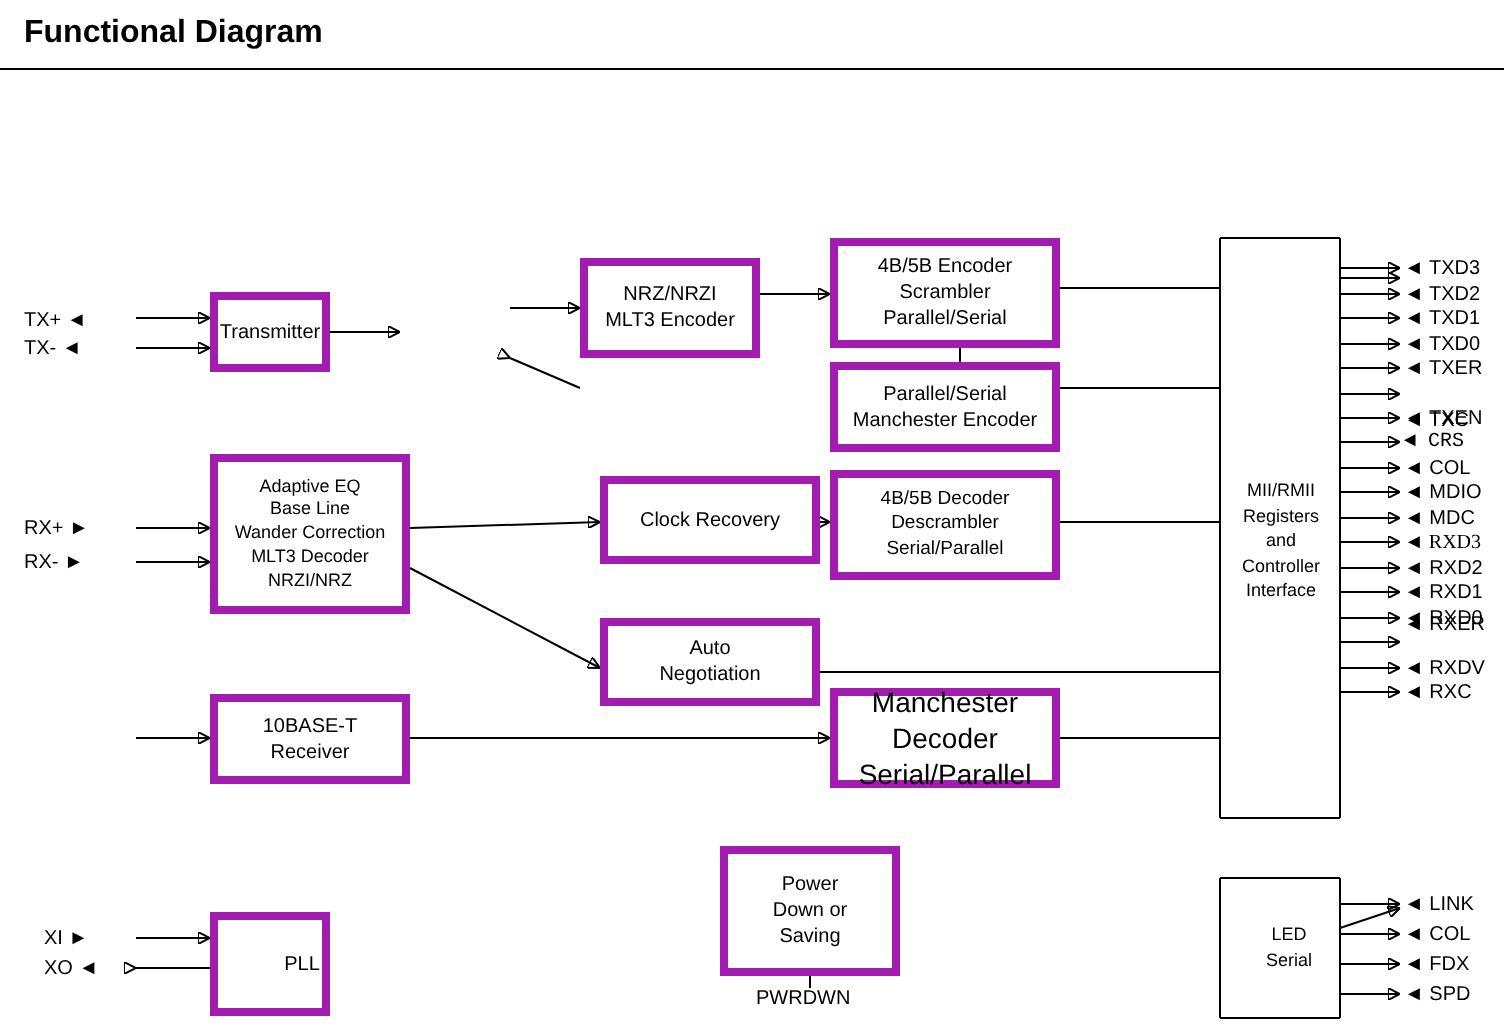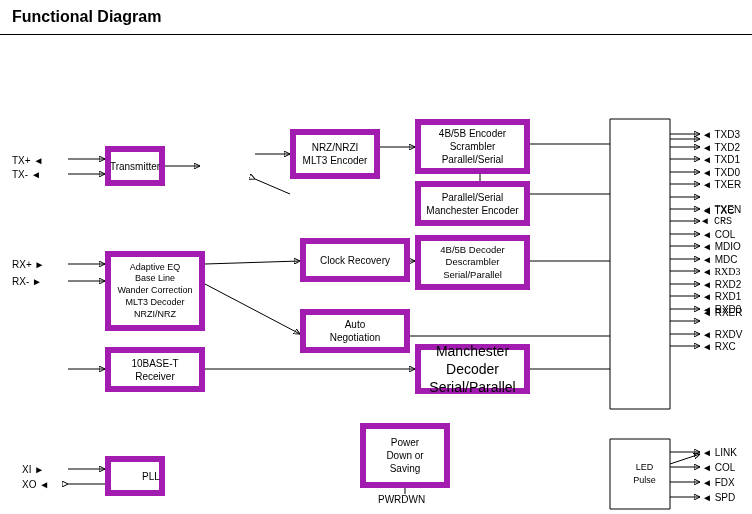--- a/index.html
+++ b/index.html
@@ -20,21 +20,21 @@
       margin-bottom: 4px;
     }
     .diagram-area {
       position: relative;
       width: 752px;
       height: 478px;
       margin-top: 4px;
     }
     .block {
       position: absolute;
-      border: 6px solid #a21caf;
+      border: 4px solid #a21caf;
       background: #fff;
       display: flex;
       align-items: center;
       justify-content: center;
       text-align: center;
       font-size: 10px;
       line-height: 1.3;
     }
     .label {
       position: absolute;
@@ -180,21 +180,21 @@
     <span style="white-space:pre-line;">4B/5B Encoder
 Scrambler
 Parallel/Serial</span>
   </div>
 
   <div class="block" style="left:415px;top:142px;width:115px;height:45px;">
     <span style="white-space:pre-line;">Parallel/Serial
 Manchester Encoder</span>
   </div>
 
-  <div class="block" style="left:105px;top:212px;width:100px;height:80px;">
+  <div class="block" style="left:105px;top:188px;width:100px;height:80px;">
     <span style="white-space:pre-line;font-size:9px;">Adaptive EQ
 Base Line
 Wander Correction
 MLT3 Decoder
 NRZI/NRZ</span>
   </div>
 
   <div class="block" style="left:300px;top:199px;width:110px;height:44px;">
     <span style="white-space:pre-line;">Clock Recovery</span>
   </div>
@@ -219,28 +219,35 @@
     <span style="white-space:pre-line;font-size:14px;">Manchester Decoder
 Serial/Parallel</span>
   </div>
 
   <div class="block" style="left:360px;top:384px;width:90px;height:65px;">
     <span style="white-space:pre-line;">Power
 Down or
 Saving</span>
   </div>
 
-  <div class="block" style="left:105px;top:417px;width:60px;height:40px;padding-left:32px;">
+  <div class="block" style="left:105px;top:417px;width:60px;height:52px;padding-left:32px;">
     <span>PLL</span>
   </div>
 
+  <div class="label" style="left:613px;top:200px;width:55px;">
+    <span style="white-space:pre-line;font-size:9px;line-height:1.4;">MII/RMII
+Registers
+and
+Controller
+Interface</span>
+  </div>
 
   <div class="label" style="left:622px;top:422px;width:45px;">
     <span style="white-space:pre-line;font-size:9px;line-height:1.4;">LED
-Pulse</span>
+Serial</span>
   </div>
 
   <div class="signal-label" style="left:12px;top:116px;">
     <span>TX+ ◄</span>
   </div>
   <div class="signal-label" style="left:12px;top:130px;">
     <span>TX- ◄</span>
   </div>
   <div class="signal-label" style="left:12px;top:220px;">
     <span>RX+ ►</span>

